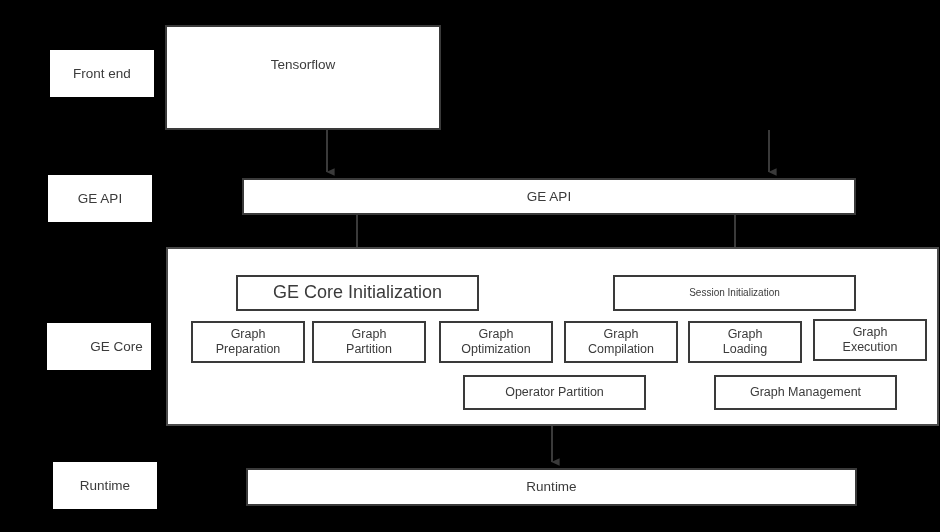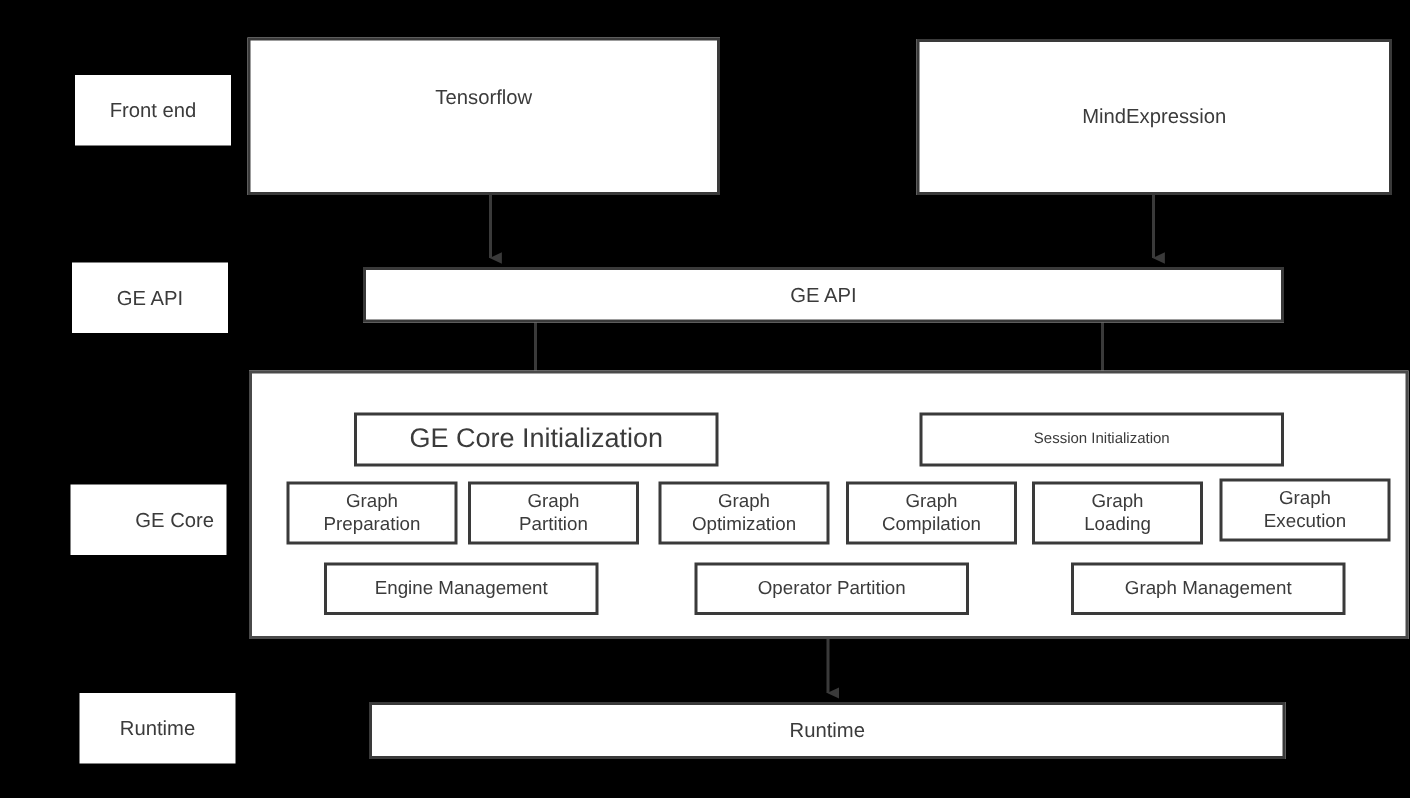--- a/index.html
+++ b/index.html
@@ -39,21 +39,21 @@
   .stage-label {
     font-size: 13.5px;
   }
   #lbl-frontend { left: 26px;  top: 50px;  width: 104px; height: 47px; }
   #lbl-geapi    { left: 24px;  top: 175px; width: 104px; height: 47px; }
   #lbl-gecore   { left: 23px;  top: 323px; width: 104px; height: 47px; padding-left: 35px; }
   #lbl-runtime  { left: 29px;  top: 462px; width: 104px; height: 47px; }
 
   
   #box-tensorflow {
-    left: 141px; top: 25px; width: 315px; height: 105px;
+    left: 141px; top: 25px; width: 276px; height: 105px;
     align-items: flex-start;
     justify-content: center;
     padding-top: 30px;
     font-size: 13.5px;
   }
   #box-tf-adapter {
     left: 213px; top: 79px; width: 181px; height: 36px;
     font-size: 13.5px;
   }
   #box-mindexpression {
@@ -137,21 +137,20 @@
 
     <line x1="528" y1="426" x2="528" y2="462" stroke="#3a3a3a" stroke-width="2" marker-end="url(#ah)"></line>
   </svg>
 
   <div class="box plain stage-label" id="lbl-frontend">Front end</div>
   <div class="box plain stage-label" id="lbl-geapi">GE API</div>
   <div class="box plain stage-label" id="lbl-gecore">GE Core</div>
   <div class="box plain stage-label" id="lbl-runtime">Runtime</div>
 
   <div class="box outlined" id="box-tensorflow">Tensorflow</div>
-  <div class="box outlined" id="box-mindexpression">MindExpression</div>
 
   <div class="box outlined" id="box-ge-api">GE API</div>
 
   <div class="box" id="box-ge-core-container"></div>
 
   <div class="box outlined" id="box-ge-core-init">GE Core Initialization</div>
   <div class="box outlined" id="box-session-init">Session Initialization</div>
 
   <div class="box outlined small-cell" id="box-graph-preparation">Graph
 Preparation</div>
@@ -159,19 +158,18 @@
 Partition</div>
   <div class="box outlined small-cell" id="box-graph-optimization">Graph
 Optimization</div>
   <div class="box outlined small-cell" id="box-graph-compilation">Graph
 Compilation</div>
   <div class="box outlined small-cell" id="box-graph-loading">Graph
 Loading</div>
   <div class="box outlined small-cell" id="box-graph-execution">Graph
 Execution</div>
 
-  <div class="box outlined mgmt-cell" id="box-engine-management">Engine Management</div>
   <div class="box outlined mgmt-cell" id="box-operator-management">Operator Partition</div>
   <div class="box outlined mgmt-cell" id="box-graph-management">Graph Management</div>
 
   <div class="box outlined" id="box-runtime">Runtime</div>
 
 </div>
 
 </body></html>

